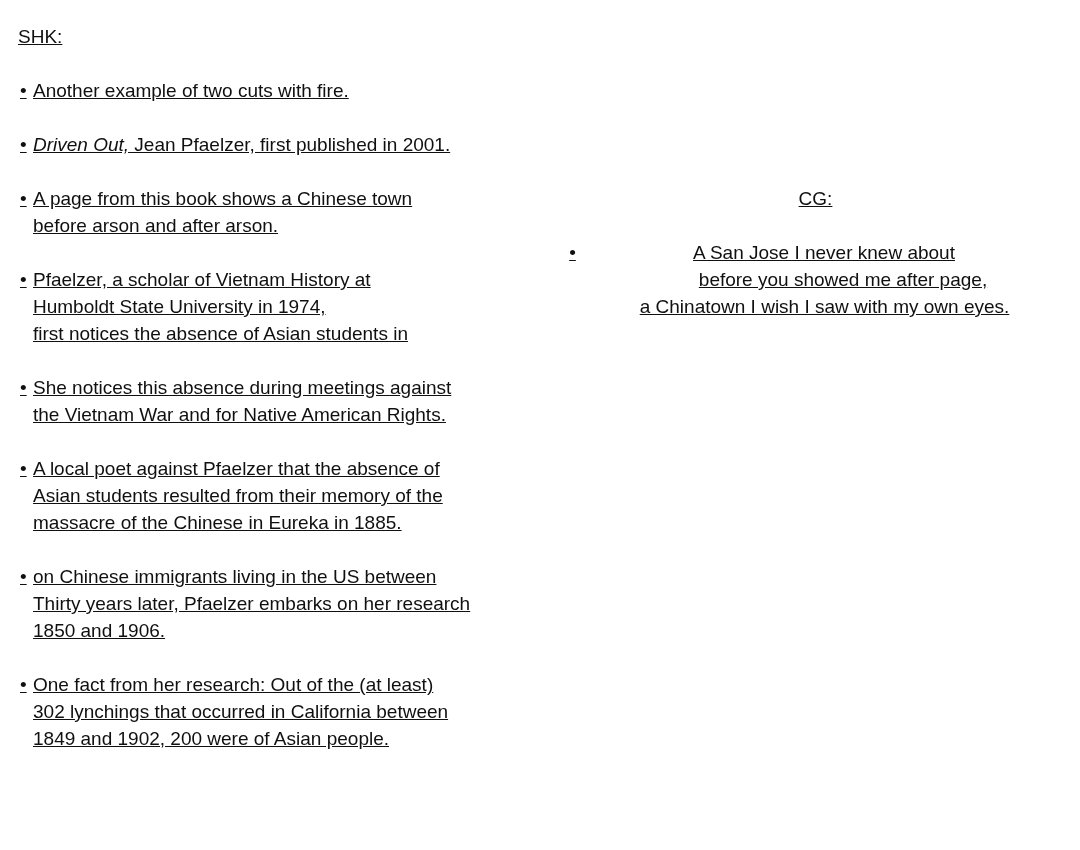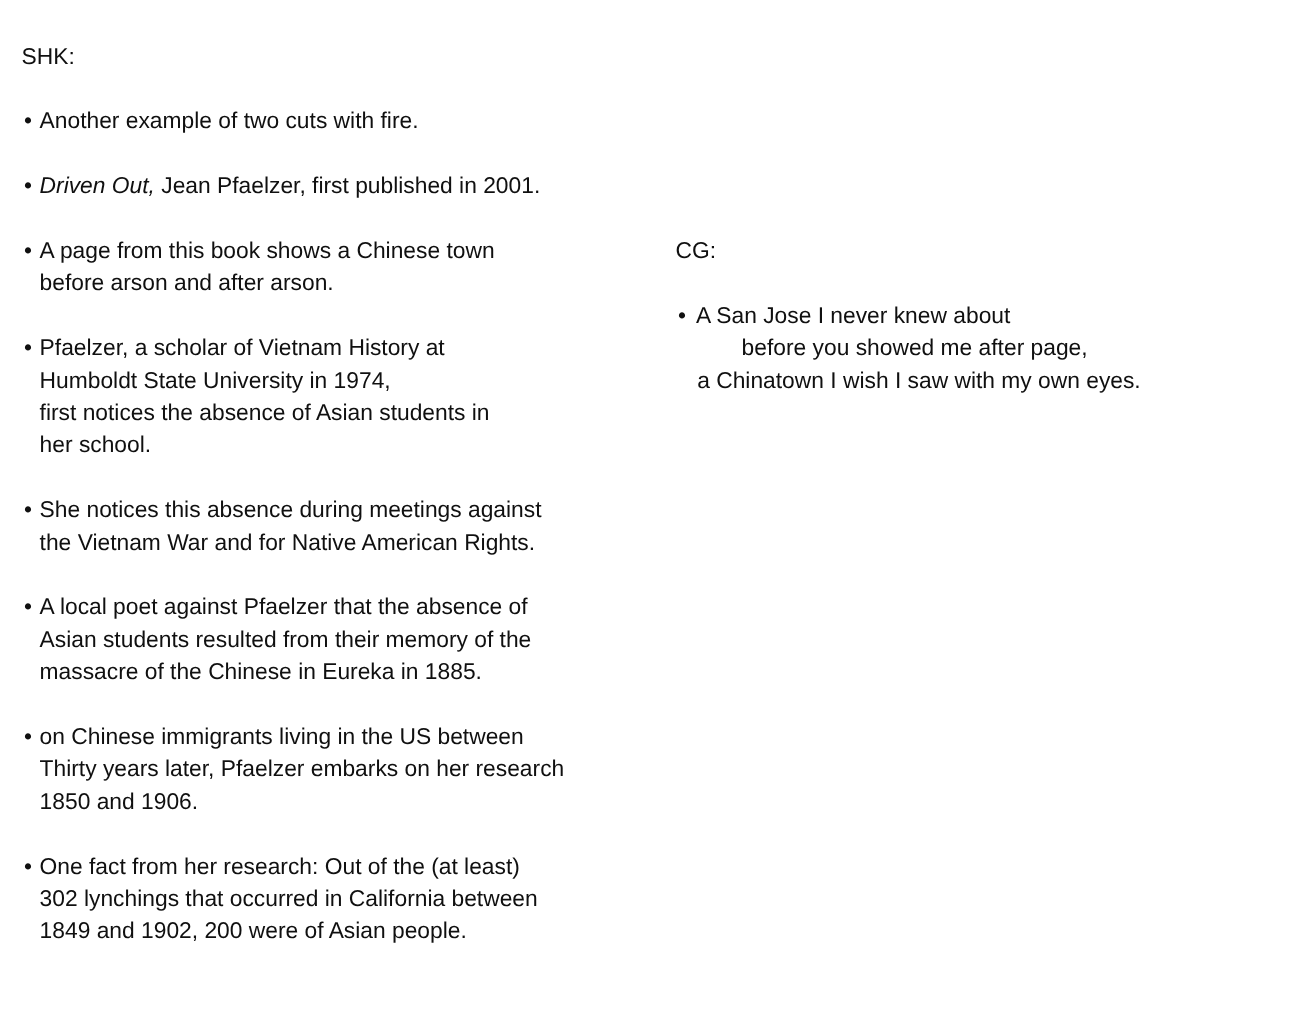--- a/index.html
+++ b/index.html
@@ -26,23 +26,25 @@
   }
   .col-left {
     left: 18px;
     top: 23px;
     width: 525px;
   }
   .col-right {
     left: 563px;
     top: 185px;
     width: 505px;
+    text-align: center;
   }
   .para {
-    margin: 11px 0 27px 0;
+    margin: 0 0 27px 0;
+    text-decoration: underline;
   }
   .bullet-item {
     display: flex;
     align-items: flex-start;
     padding-left: 2px;
   }
   .marker {
     flex: 0 0 auto;
     width: 13px;
   }
@@ -92,21 +94,20 @@
         <div class="line">before arson and after arson.</div>
       </div>
     </div>
 
     <div class="para bullet-item">
       <span class="marker">•</span>
       <div class="content">
         <div class="line">Pfaelzer, a scholar of Vietnam History at</div>
         <div class="line">Humboldt State University in 1974,</div>
         <div class="line">first notices the absence of Asian students in</div>
-        <div class="line">her school.</div>
       </div>
     </div>
 
     <div class="para bullet-item">
       <span class="marker">•</span>
       <div class="content">
         <div class="line">She notices this absence during meetings against</div>
         <div class="line">the Vietnam War and for Native American Rights.</div>
       </div>
     </div>

